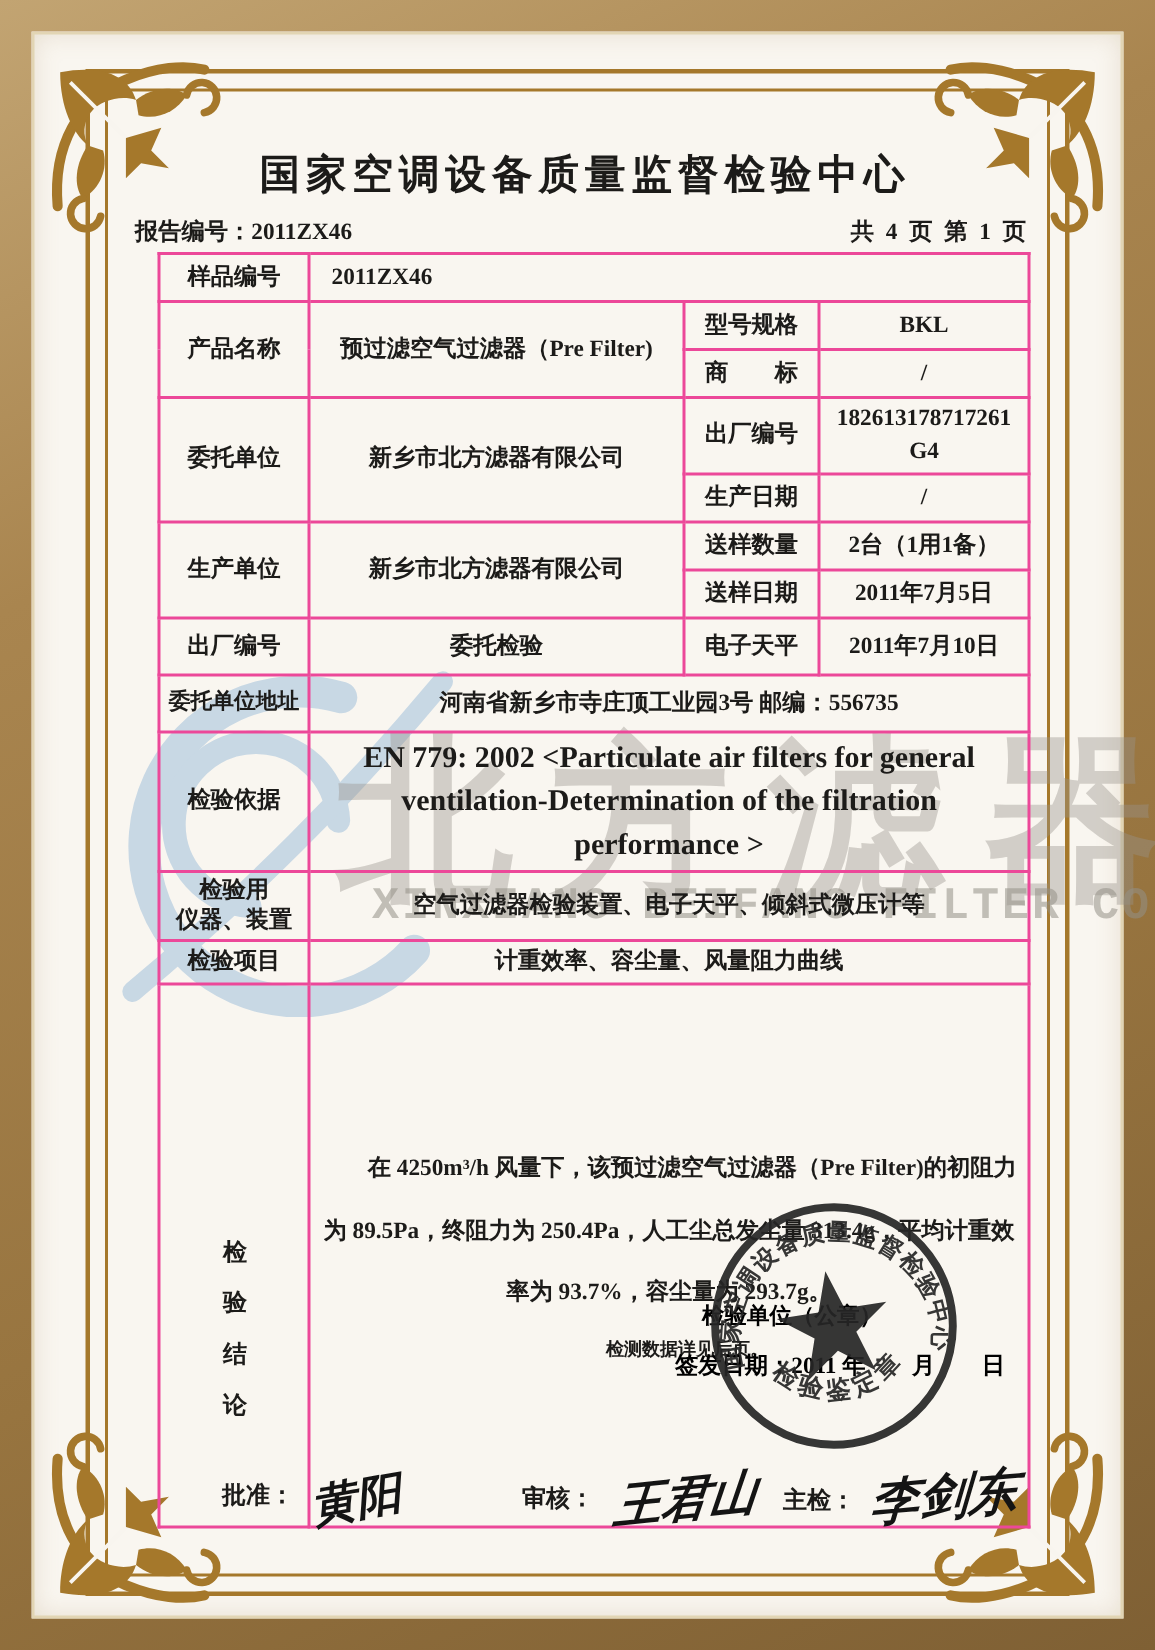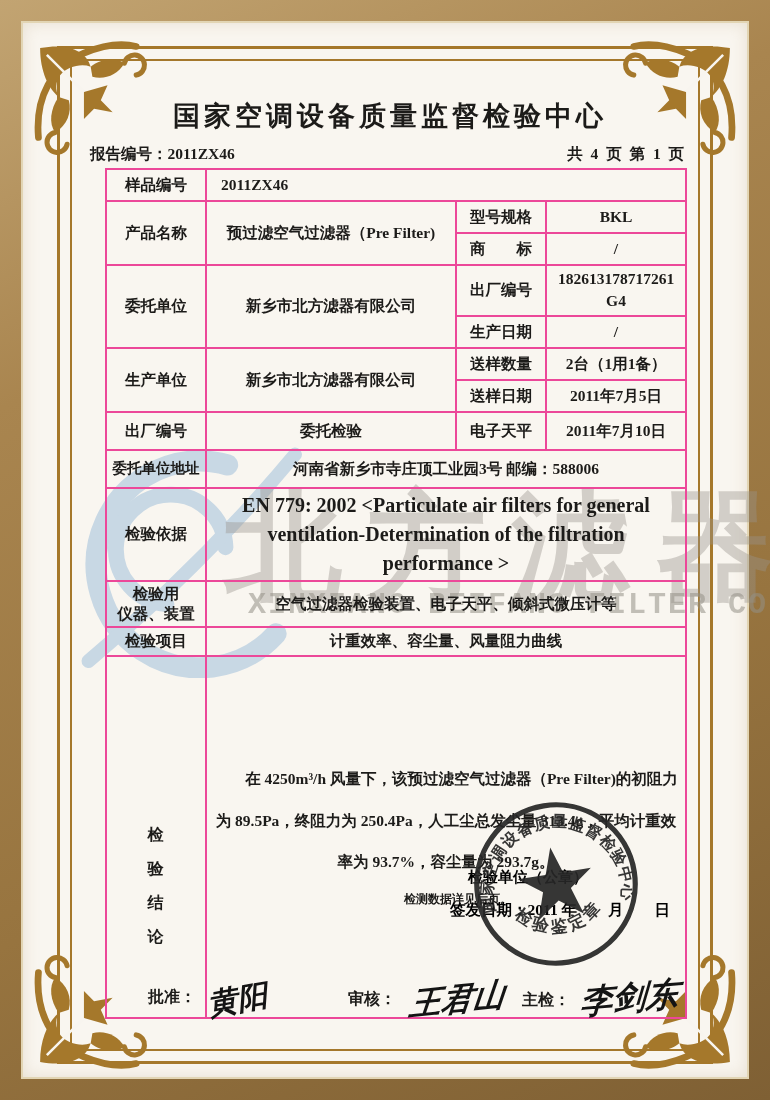--- a/index.html
+++ b/index.html
@@ -205,21 +205,21 @@
         <td>2011年7月5日</td>
       </tr>
       <tr class="h38">
         <td>出厂编号</td>
         <td>委托检验</td>
         <td>电子天平</td>
         <td>2011年7月10日</td>
       </tr>
       <tr class="h38">
         <td style="font-size:14.5px;">委托单位地址</td>
-        <td colspan="3">河南省新乡市寺庄顶工业园3号 邮编：588006</td>
+        <td colspan="3">河南省新乡市寺庄顶工业园3号 邮编：556735</td>
       </tr>
       <tr class="h44">
         <td>检验依据</td>
         <td colspan="3" style="font-size:20px;">EN 779: 2002 &lt;Particulate air filters for general ventilation-Determination of the filtration performance &gt;</td>
       </tr>
       <tr class="h40">
         <td style="line-height:1.3;text-align:center;">
           <span>检验用</span><br>
           <span>仪器、装置</span>
         </td>

